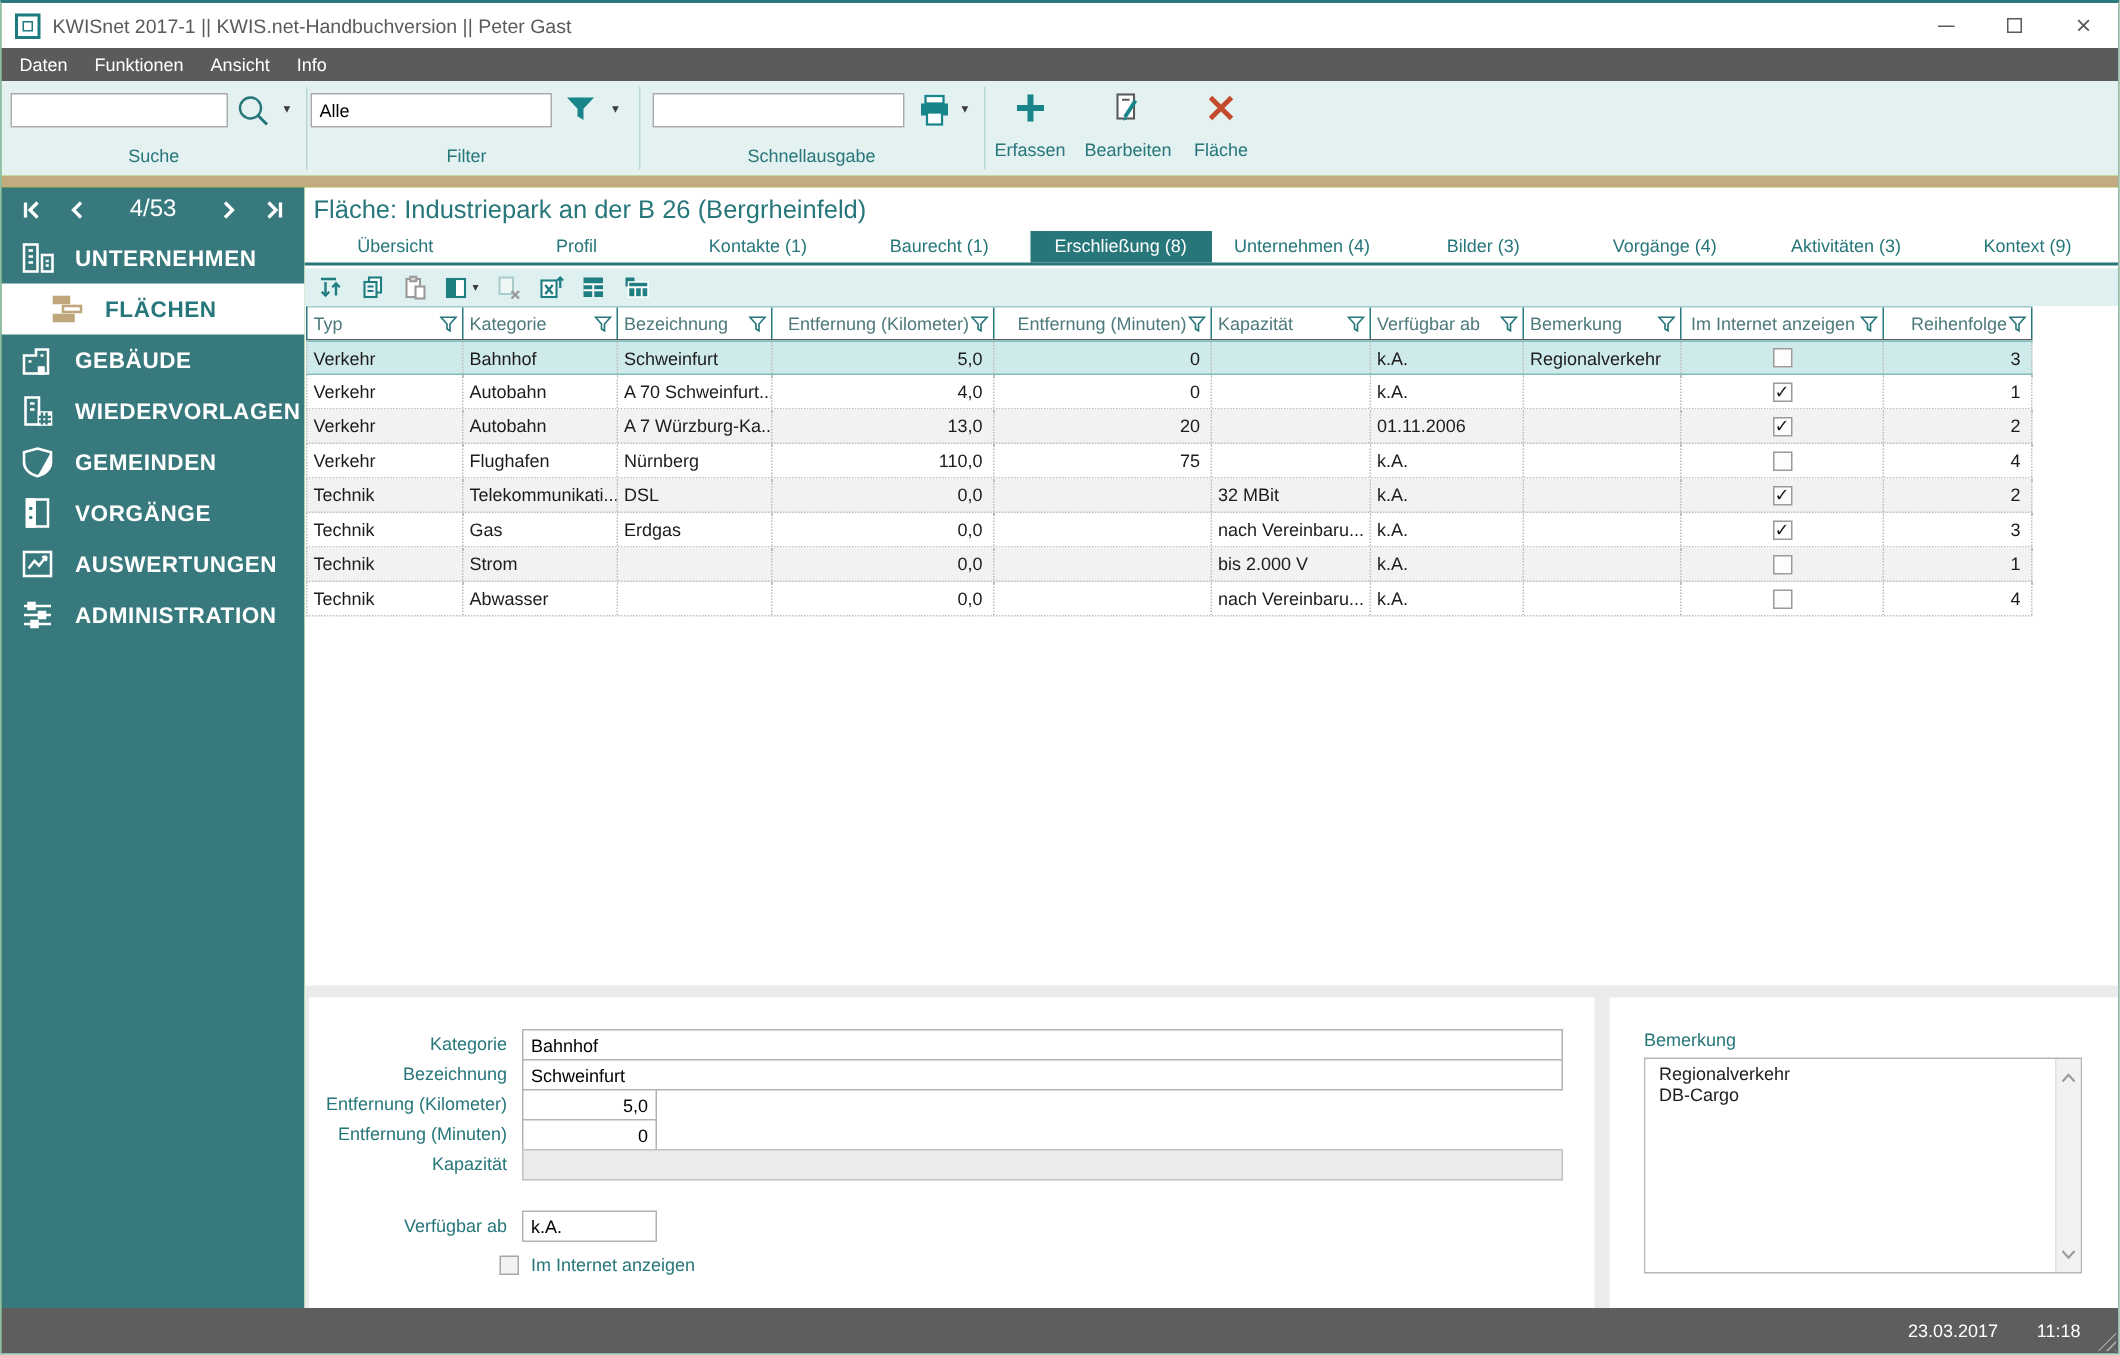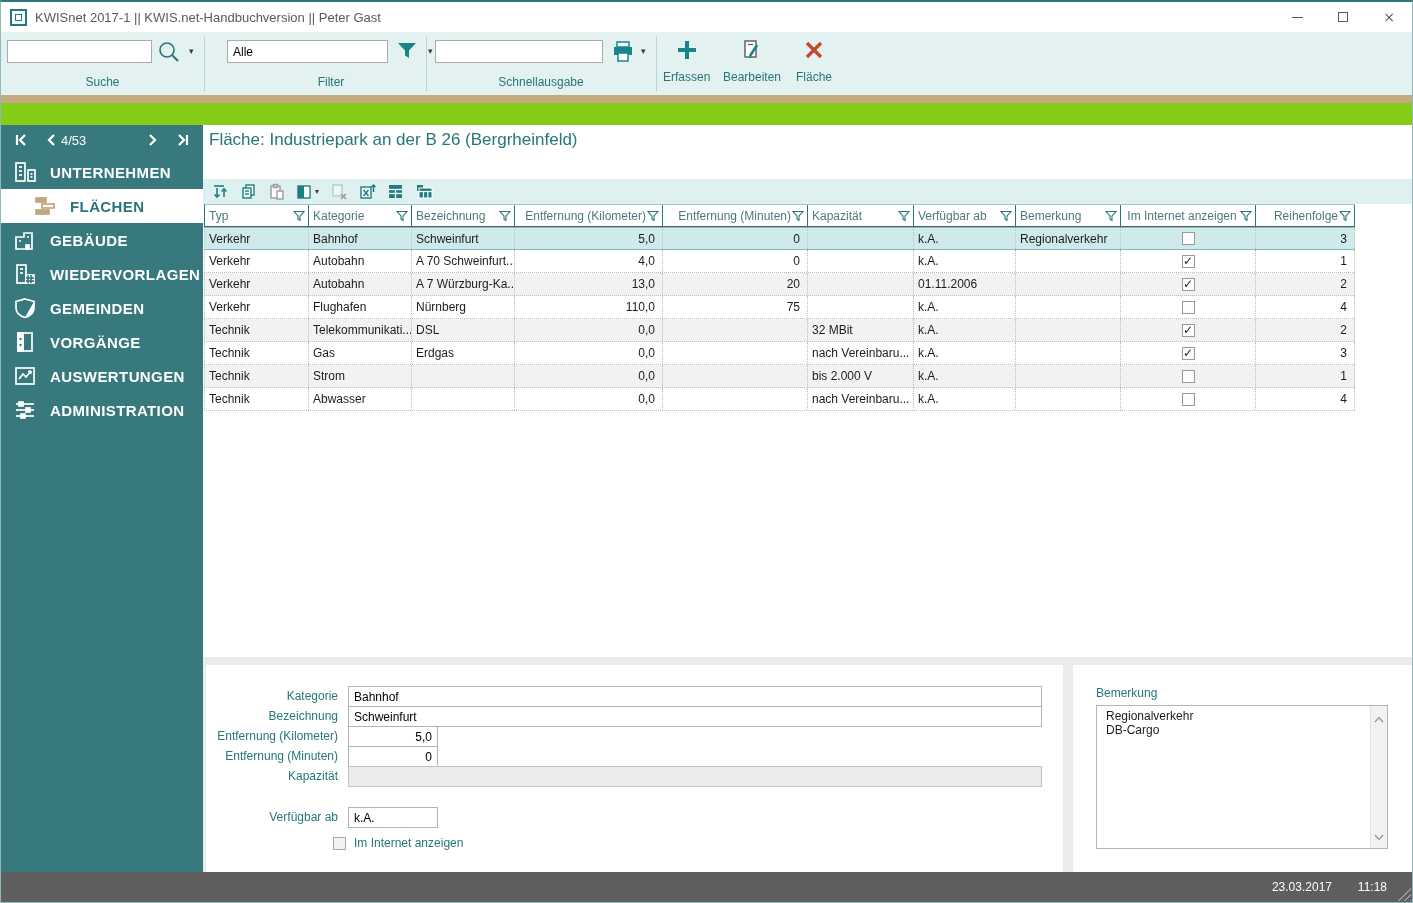--- a/index.html
+++ b/index.html
@@ -32,21 +32,21 @@
   .tlabel{position:absolute; bottom:6px; left:0; right:0; text-align:center; font-size:12px; color:#26767a;}
   .taction{position:absolute; top:0; height:100%; display:flex; flex-direction:column; align-items:center; padding-top:7px; cursor:default;}
   .taction .alabel{font-size:12px; color:#26767a; margin-top:5px;}
   .tanline{height:8px; background:#c2ab7e;}
   
   .body{position:absolute; top:123px; left:0; right:0; bottom:30px; display:flex;}
   
   .sidebar{width:202px; background:#37797c; flex-shrink:0; display:flex; flex-direction:column;}
   .pager{height:30px; display:flex; align-items:center; padding:0 11px; color:#fff;}
   .pager .pbtn{width:18px; display:flex; justify-content:center; cursor:default;}
-  .pager .pv{flex:1; text-align:left; font-size:13px;}
+  .pager .pv{flex:1; text-align:center; font-size:16px;}
   .pager .gap{width:13px;}
   .side-item{height:34px; display:flex; align-items:center; padding-left:12px; color:#fff; cursor:default;}
   .side-item .sicon{width:27px; height:24px; margin-right:10px; color:#fff; display:flex; align-items:center;}
   .side-item .slabel{font-size:15px; font-weight:bold; letter-spacing:.4px;}
   .side-item.active{background:#fff;padding-left:32px;}
   .side-item.active .slabel{color:#26767a;}
   .side-item.active .sicon{color:#c0a77b;}
   
   .main{flex:1; position:relative; background:#fff; overflow:hidden;}
   .page-title{position:absolute; top:5px; left:6px; font-size:17px; color:#26767a;}
@@ -110,35 +110,41 @@
       <span class="win-btn wb-min">
           <i></i>
         </span>
       <span class="win-btn wb-max">
           <i></i>
         </span>
       <span class="win-btn wb-close">×</span>
     </div>
   </div>
 
+  <div class="menubar" id="menubar">
+      <span class="menu-item">Daten</span>
+      <span class="menu-item">Funktionen</span>
+      <span class="menu-item">Ansicht</span>
+      <span class="menu-item">Info</span>
+    </div>
 
   <div class="toolbar">
     <div class="tgroup" style="left:0;width:203px;">
       <input class="tinput" style="left: 6px; width: 145px;" value="">
       <span class="ticon" style="left:155px;">
         <svg width="26" height="26" viewBox="0 0 26 26">
             <circle cx="11" cy="11" r="7" fill="none" stroke="#26767a" stroke-width="1.6"></circle>
             <line x1="16" y1="16" x2="22" y2="22" stroke="#26767a" stroke-width="2"></line>
           </svg>
       </span>
       <span class="tcaret" style="left:188px;">▾</span>
       <div class="tlabel">Suche</div>
     </div>
     <div class="tsep" style="left:203px;"></div>
-    <div class="tgroup" style="left:219px;width:222px;">
+    <div class="tgroup" style="left:199px;width:222px;">
       <input class="tinput" style="left: 7px; width: 161px;" value="Alle">
       <span class="ticon" style="left:176px;top:9px;">
         <svg width="22" height="20" viewBox="0 0 22 20">
             <path d="M2,2 H20 L13,9.5 V17 L9,14.5 V9.5 Z" fill="#17858a"></path>
           </svg>
       </span>
       <span class="tcaret" style="left:208px;">▾</span>
       <div class="tlabel">Filter</div>
     </div>
     <div class="tsep" style="left:425px;"></div>
@@ -303,20 +309,32 @@
                 <rect x="8" y="16" width="4" height="4" fill="currentColor"></rect>
               </svg>
             </span>
             <span class="slabel">ADMINISTRATION</span>
           </div>
         </div>
     </div>
 
     <div class="main">
       <div class="page-title">Fläche: Industriepark an der B 26 (Bergrheinfeld)</div>
+      <div class="tabs" id="tabs">
+          <div class="tab">Übersicht</div>
+          <div class="tab">Profil</div>
+          <div class="tab">Kontakte (1)</div>
+          <div class="tab">Baurecht (1)</div>
+          <div class="tab active">Erschließung (8)</div>
+          <div class="tab">Unternehmen (4)</div>
+          <div class="tab">Bilder (3)</div>
+          <div class="tab">Vorgänge (4)</div>
+          <div class="tab">Aktivitäten (3)</div>
+          <div class="tab">Kontext (9)</div>
+        </div>
       <div class="grid-toolbar" id="grid-toolbar">
           <span class="gt-icon">
             <svg width="17" height="17" viewBox="0 0 17 17" stroke="#1f7e82" fill="none" stroke-width="1.6">
               <line x1="2" y1="3" x2="12" y2="3"></line>
               <line x1="5" y1="5" x2="5" y2="14"></line>
               <path d="M2.5,11.5 L5,14 L7.5,11.5"></path>
               <line x1="12" y1="14" x2="12" y2="6"></line>
               <path d="M9.5,8.5 L12,6 L14.5,8.5"></path>
             </svg>
           </span>

